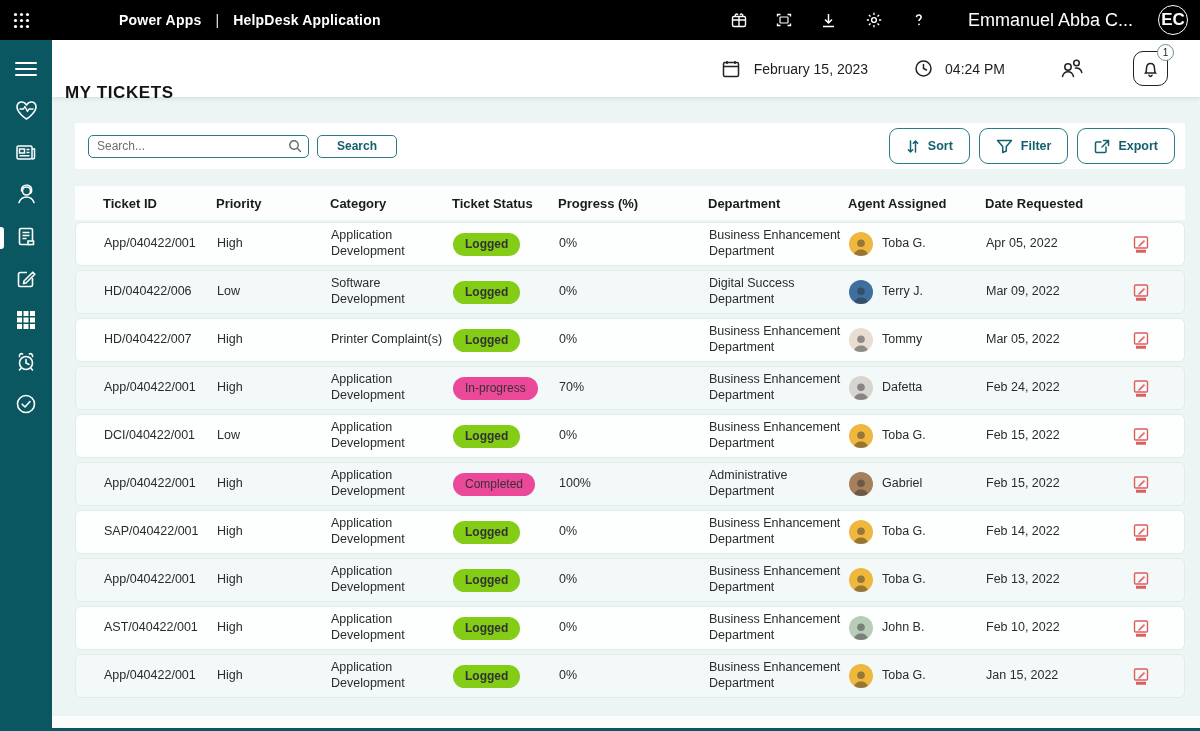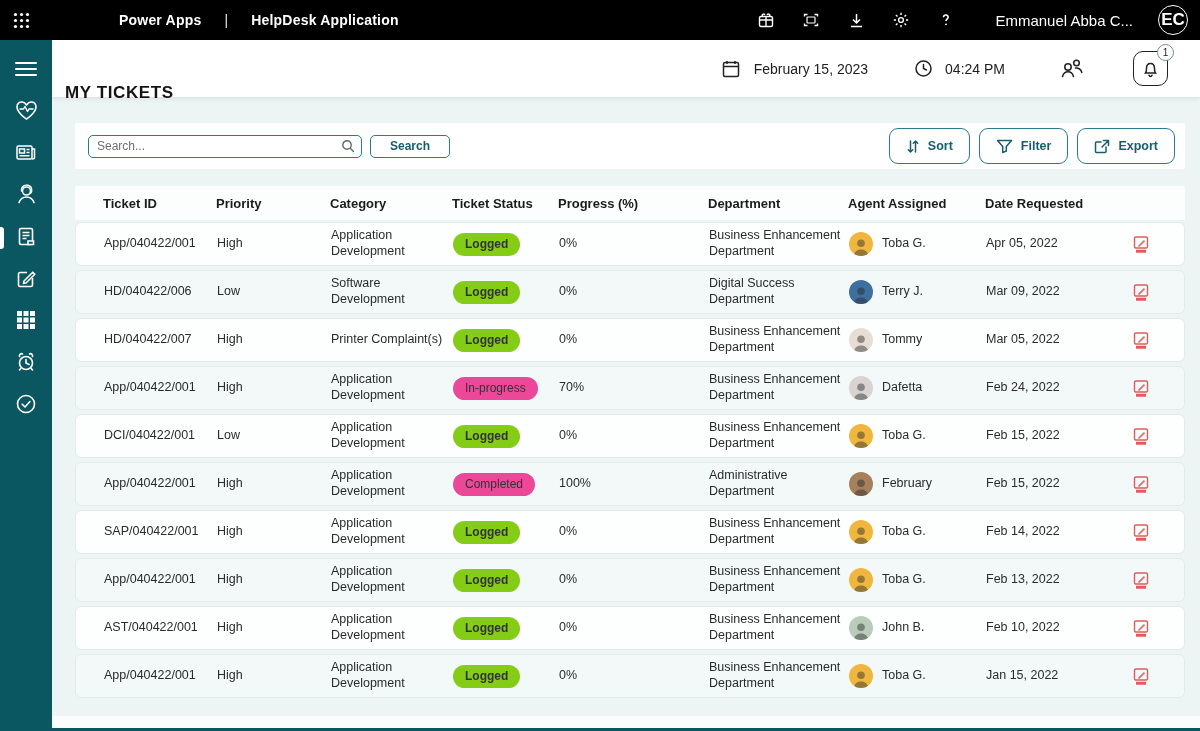--- a/index.html
+++ b/index.html
@@ -3,26 +3,26 @@
 <meta charset="utf-8">
 <style>
   * { margin:0; padding:0; box-sizing:border-box; }
   html,body { width:1200px; height:731px; overflow:hidden; }
   body { position:relative; font-family:"Liberation Sans", sans-serif; background:#ffffff; }
 
   
   .topbar { position:absolute; top:0; left:0; right:0; height:40px; background:#000000;
             display:flex; align-items:center; z-index:10; }
   .waffle { margin-left:11px; width:20px; height:20px; display:flex; align-items:center; justify-content:center; cursor:pointer; }
-  .tb-title { margin-left:88px; display:flex; align-items:center; gap:23px; color:#ffffff;
+  .tb-title { margin-left:88px; display:flex; align-items:center; gap:14px; color:#ffffff;
               font-size:14px; font-weight:700; letter-spacing:.2px; }
   .tb-sep { font-weight:400; opacity:.9; }
   .tb-right { margin-left:auto; display:flex; align-items:center; gap:25px; margin-right:12px; }
   .tb-icon { width:20px; height:20px; display:flex; align-items:center; justify-content:center; cursor:pointer; }
-  .tb-user { color:#ffffff; font-size:15px; margin-left:14px; cursor:pointer;text-align:right; }
+  .tb-user { color:#ffffff; font-size:18px; margin-left:14px; cursor:pointer;text-align:right; }
   .tb-avatar { width:30px; height:30px; border-radius:50%; border:1.6px solid #ffffff;
                color:#ffffff; font-size:17px; font-weight:700; display:flex; align-items:center;
                justify-content:center; cursor:pointer; }
 
   
   .sidebar { position:absolute; top:40px; left:0; width:52px; bottom:0; background:#0b5761; z-index:9; }
   .sb-burger { margin:18px 0 11px 0; height:22px; display:flex; align-items:center; justify-content:center; cursor:pointer; }
   .sb-item { position:relative; height:42px; display:flex; align-items:center; justify-content:center; cursor:pointer; }
   .sb-active-bar { position:absolute; left:0; top:10px; width:4px; height:22px; background:#ffffff; border-radius:0 3px 3px 0; }
 
@@ -44,21 +44,21 @@
 
   
   .main { position:absolute; top:97px; left:52px; right:0; bottom:0; background:#edf5f4; }
   .bottom-line { position:absolute; bottom:0; left:0; right:0; height:3px; background:#0b5761; z-index:11; }
   .bottom-white { position:absolute; bottom:3px; left:52px; right:0; height:12px; background:#fbfdfd; }
 
   
   .toolbar-card { position:absolute; left:23px; top:26px; width:1110px; height:46px; background:#ffffff;
                   border-radius:2px; display:flex; align-items:center; }
   .search-wrap { position:relative; margin-left:13px; }
-  .search-input { width:274px; height:23px; border:1px solid #2a7c8a; border-radius:5px;
+  .search-input { width:221px; height:23px; border:1px solid #2a7c8a; border-radius:5px;
                   font-family:"Liberation Sans",sans-serif; font-size:12px; color:#444; padding:0 26px 0 8px; outline:none; background:#fff; }
   .search-input::placeholder { color:#6f6f6f; }
   .search-mag { position:absolute; right:7px; top:4px; }
   .search-btn { margin-left:8px; width:80px; height:23px; background:#ffffff; border:1px solid #2a7c8a;
                 border-radius:5px; color:#15606c; font-size:12px; font-weight:700;
                 font-family:"Liberation Sans",sans-serif; cursor:pointer; }
   .tool-btns { margin-left:auto; margin-right:10px; display:flex; gap:9px; }
   .tool-btn { height:36px; background:#ffffff; border:1px solid #2a7c8a; border-radius:9px;
               display:flex; align-items:center; justify-content:center; gap:8px; padding:0 16px;
               color:#15606c; font-size:12.5px; font-weight:600; font-family:"Liberation Sans",sans-serif; cursor:pointer; }
@@ -472,21 +472,21 @@
     </div>
     <div class="cell">100%</div>
     <div class="cell">Administrative Department</div>
     <div class="cell c-agent">
       <span class="avatar" style="background: rgb(165, 128, 92);">
         <svg width="22" height="20" viewBox="0 0 24 22">
           <circle cx="12" cy="8" r="4.2" fill="rgba(40,40,40,0.45)"></circle>
           <path d="M3.5 22 C5 16.5 8.5 14.8 12 14.8 C15.5 14.8 19 16.5 20.5 22 Z" fill="rgba(40,40,40,0.45)"></path>
         </svg>
       </span>
-      <span class="agent-name">February</span>
+      <span class="agent-name">Gabriel</span>
     </div>
     <div class="cell">Feb 15, 2022</div>
     <div class="cell c-action">
       <span class="edit-btn">
         <svg width="18" height="19" viewBox="0 0 18 19" fill="none" stroke="#e05c5c" stroke-width="1.4">
           <rect x="2.5" y="2" width="13" height="11" rx="1.2"></rect>
           <path d="M6.5 10.2 L11.8 4.9 L13.2 6.3 L7.9 11.6 L6.2 11.9 Z" fill="#e05c5c" stroke="none" opacity="0.85"></path>
           <path d="M4 15.5 H14 M4 17 H14" stroke-width="1.3"></path>
         </svg>
       </span>

